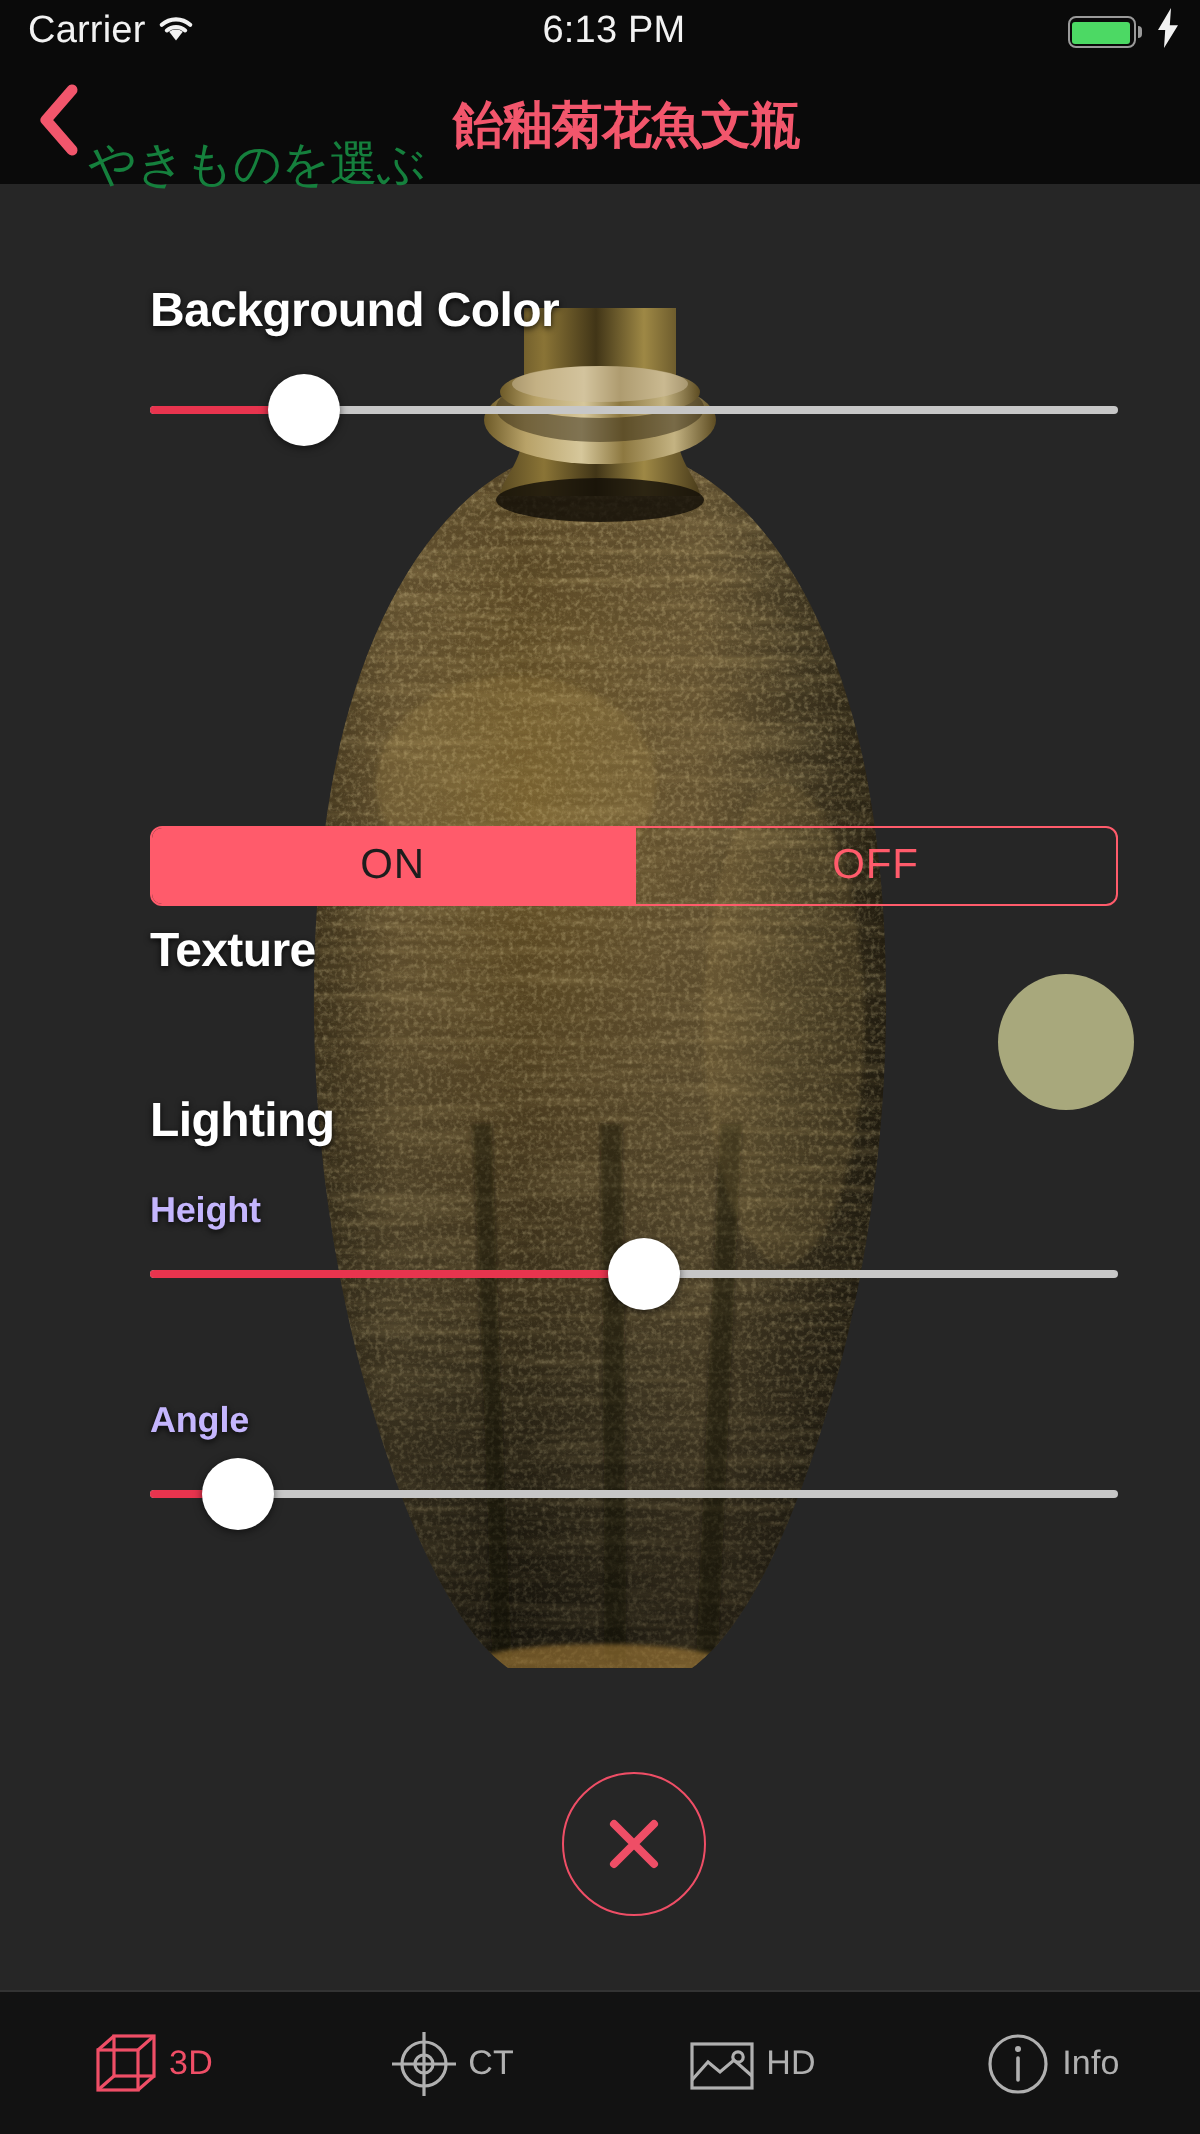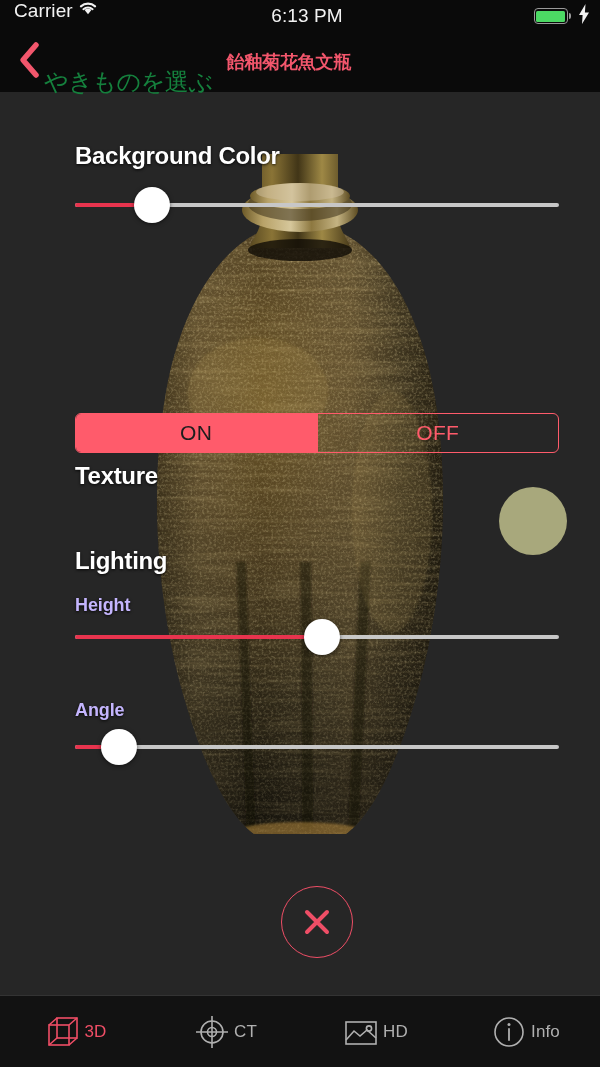--- a/index.html
+++ b/index.html
@@ -14,21 +14,21 @@
     background:#262626; overflow:hidden;
   }
 
   
   #status-bar {
     position:absolute; left:0; top:0; width:600px; height:32px;
     background:#0a0a0a; color:#fff; z-index:40;
   }
   #status-left {
     position:absolute; left:14px; top:0; height:32px;
-    display:flex; align-items:flex-start; gap:4px;
+    display:flex; align-items:center; gap:4px;
   }
   .status-text { font-size:19px; color:#f2f2f2; letter-spacing:.1px; }
   #status-center {
     position:absolute; left:0; top:0; width:600px; height:32px;
     display:flex; align-items:center; justify-content:center;padding-left:14px;
   }
   #status-right {
     position:absolute; right:10px; top:0; height:32px;
     display:flex; align-items:center; gap:7px;
   }
@@ -49,21 +49,21 @@
     display:flex; align-items:center;
   }
   #back-button {
     display:flex; align-items:center; gap:2px;
     padding-left:16px; cursor:pointer;
   }
   #back-label {
     font-size:24px; color:#15803d; font-weight:300; letter-spacing:-.4px;margin-top:40px;
   }
   #nav-title {
-    font-size:18px; color:#f2566c; font-weight:bold;
+    font-size:25px; color:#f2566c; font-weight:bold;
     margin-left:14px; letter-spacing:-.2px;
   }
 
   
   #viewport {
     position:absolute; left:0; top:92px; width:600px; height:903px;
     background:#262626; overflow:hidden; z-index:1;
   }
   #vase { position:absolute; left:0; top:0; width:600px; height:903px; }
 

